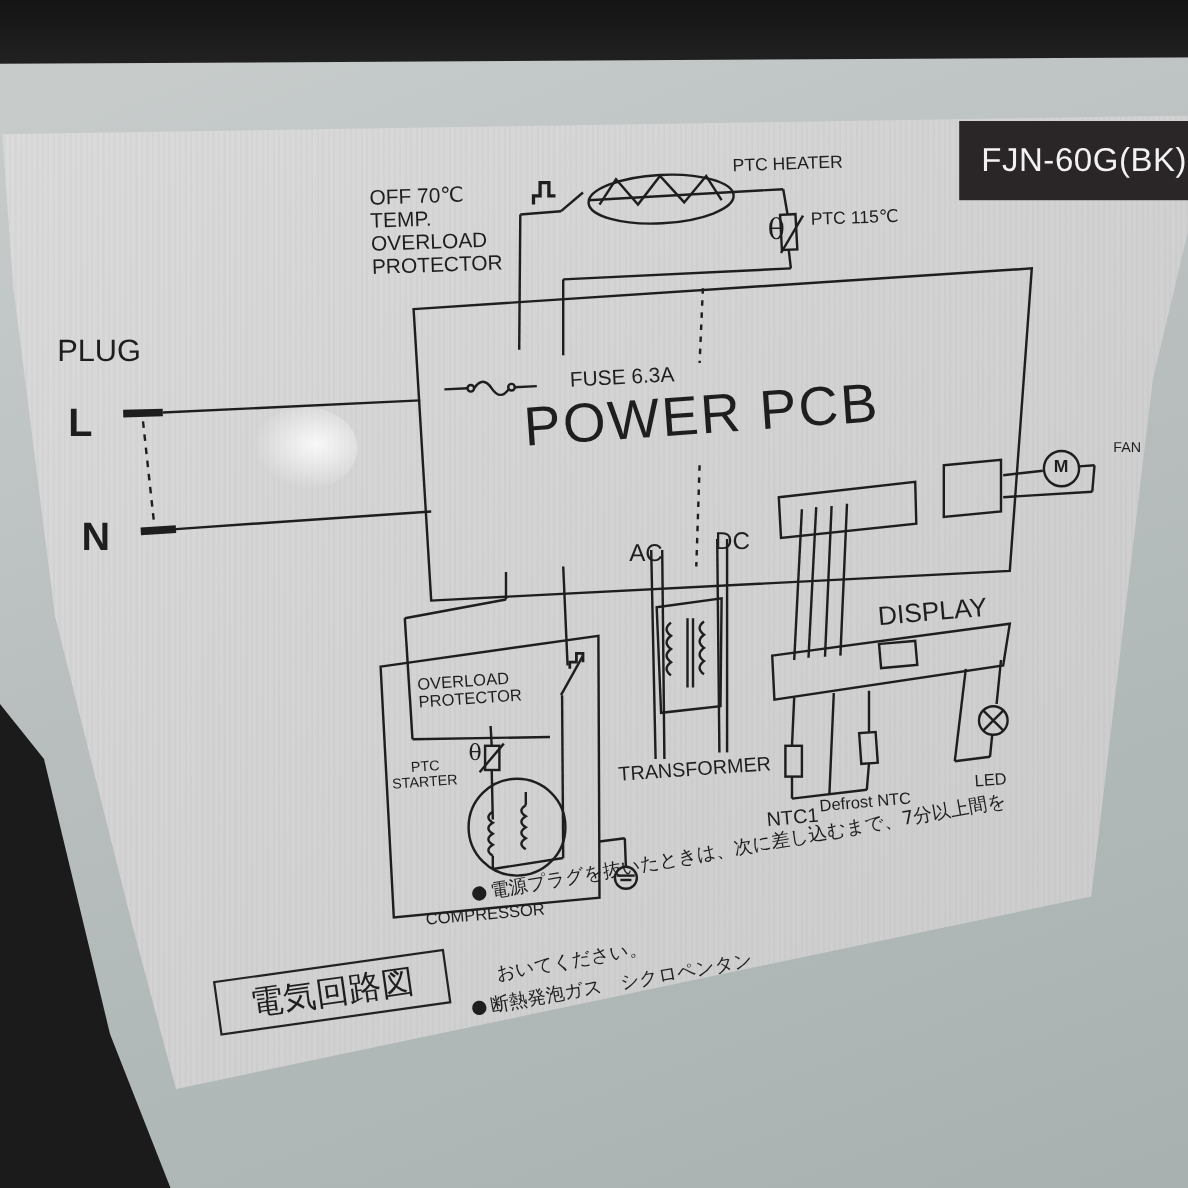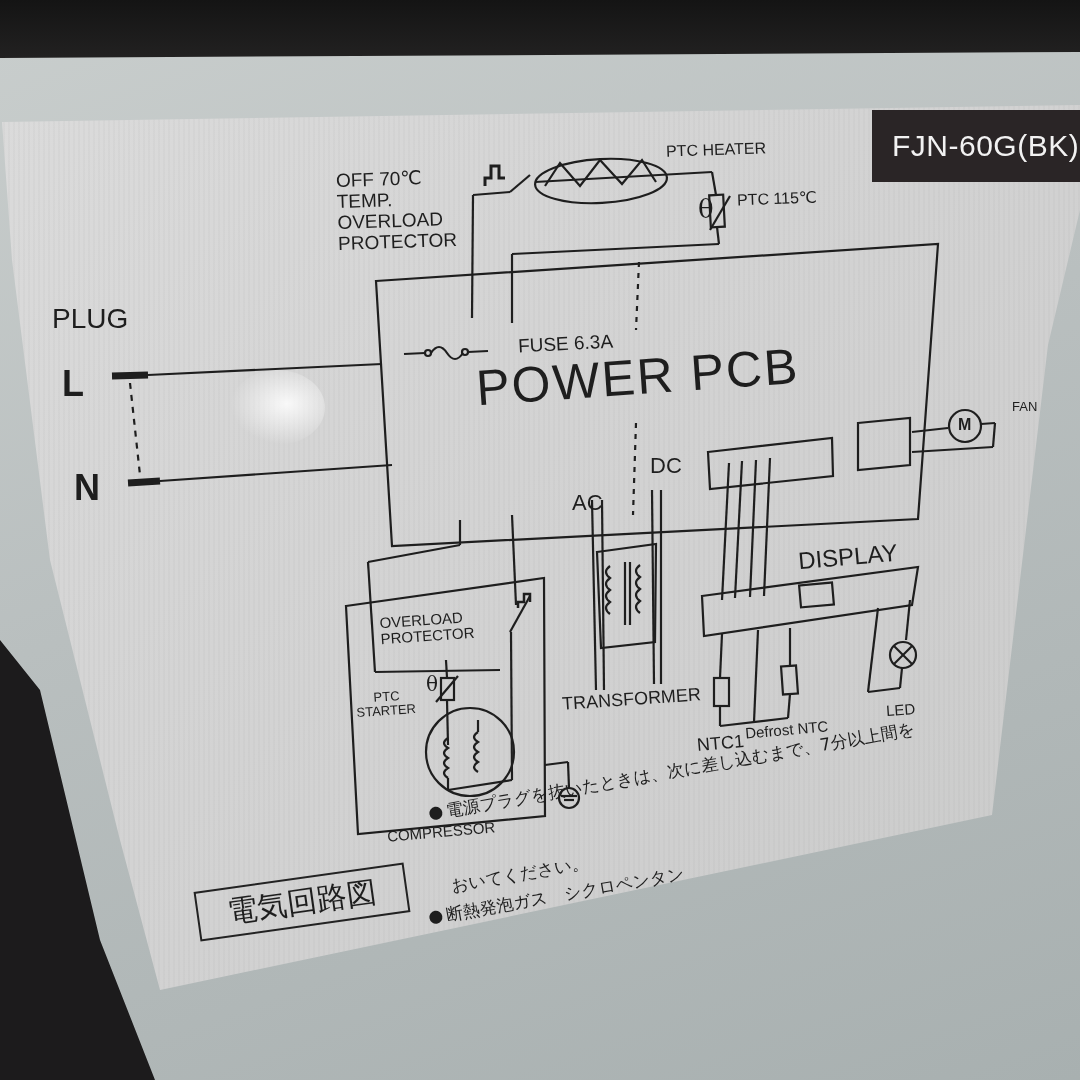--- a/index.html
+++ b/index.html
@@ -194,21 +194,21 @@
   <div>OVERLOAD</div>
   <div>PROTECTOR</div>
 </div>
 <div class="lbl sm" style="left:666px; top:142px; font-size:16px; transform:rotate(-2deg);">PTC HEATER</div>
 <div class="lbl sm" style="left:737px; top:191px; font-size:16px; transform:rotate(-2deg);">PTC 115℃</div>
 <div class="lbl" style="left:698px; top:196px; font-size:26px; font-family:'DejaVu Serif', serif;">θ</div>
 
 <div class="lbl md" style="left:518px; top:334px; transform:rotate(-3deg);">FUSE 6.3A</div>
 <div class="lbl title-pcb" style="left:476px; top:352px; transform:rotate(-4deg);">POWER PCB</div>
 <div class="lbl md" style="left:572px; top:464px; font-size:22px;margin-top:28px;">AC</div>
-<div class="lbl md" style="left:650px; top:455px; font-size:22px;text-align:center;">DC</div>
+<div class="lbl md" style="left:650px; top:481px; font-size:22px;text-align:center;">DC</div>
 
 <div class="lbl sm" style="left:1012px; top:400px; font-size:13px;">FAN</div>
 <div class="lbl" style="left:958px; top:417px; font-size:16px; font-weight:bold;">M</div>
 
 <div class="lbl sm" style="left:380px; top:612px; line-height:16px; transform:rotate(-4deg);">
   <div>OVERLOAD</div>
   <div>PROTECTOR</div>
 </div>
 <div class="lbl sm" style="left:356px; top:690px; line-height:14px; font-size:13px; transform:rotate(-4deg);">
   <div style="padding-left:18px;">PTC</div>

